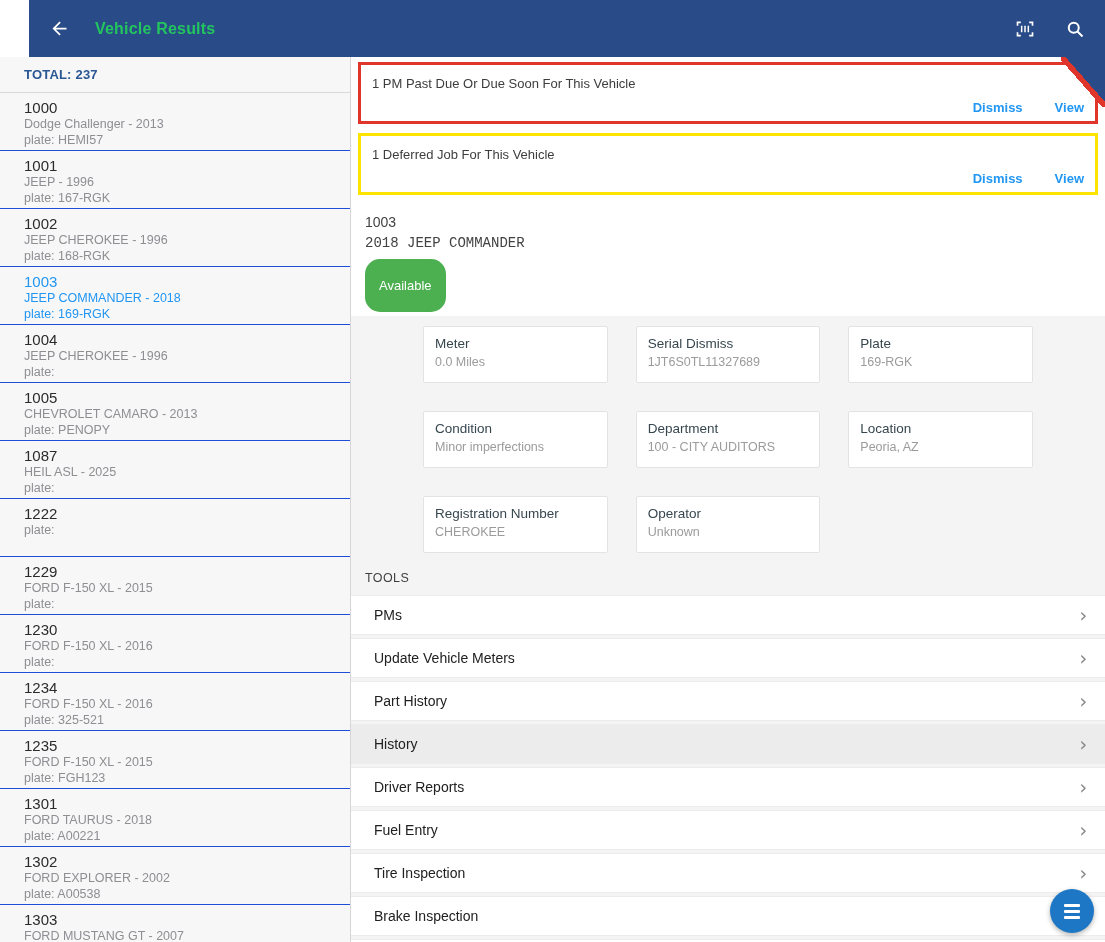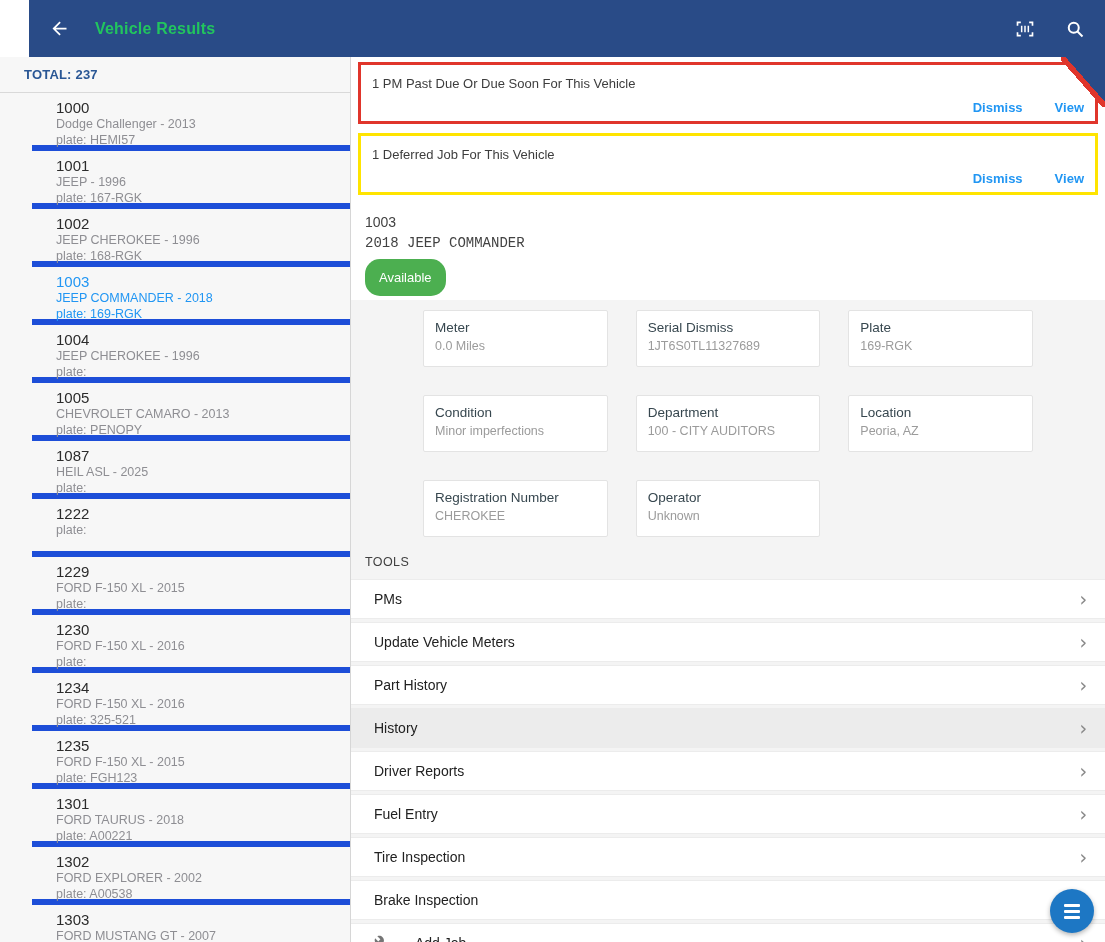--- a/index.html
+++ b/index.html
@@ -18,21 +18,21 @@
   .topbar .spacer{flex:1;}
   .topbar .tb-icon{width:24px;height:24px;display:flex;align-items:center;justify-content:center;cursor:pointer;}
   .topbar .tb-icon + .tb-icon{margin-left:26px;}
 
   .content{display:flex;height:885px;}
 
   
   .sidebar{width:351px;background:#f7f7f7;border-right:1px solid #d6d6d6;overflow:hidden;flex-shrink:0;}
   .total-row{height:36px;display:flex;align-items:center;padding:0 24px;font-size:13px;font-weight:bold;
              color:var(--total-blue);border-bottom:1px solid #d9d9d9;letter-spacing:.2px;}
-  .v-item{padding:6px 24px 2px;border-bottom:6px solid #1d4ed8;height:58px;cursor:pointer;margin-left:32px;}
+  .v-item{padding:6px 24px 2px;border-bottom:1px solid #1d4ed8;height:58px;cursor:pointer;}
   .v-id{font-size:15px;line-height:17px;color:#2b2b2b;}
   .v-sub{font-size:12.5px;line-height:16px;color:#8e8e93;}
   .v-item.selected .v-id,.v-item.selected .v-sub{color:var(--link-blue);}
 
   
   .main{flex:1;position:relative;background:var(--main-bg);overflow:hidden;}
   .top-white{background:#fff;padding:5px 7px 0;}
 
   .alert{position:relative;background:#fff;border:3px solid;margin-bottom:9px;padding:11px 11px 6px;}
   .alert.red{border-color:var(--alert-red);}
@@ -41,21 +41,21 @@
   .alert-actions{display:flex;justify-content:flex-end;gap:32px;margin-top:9px;}
   .alert-link{font-size:13px;font-weight:bold;color:var(--link-blue);cursor:pointer;text-decoration:none;}
 
   .corner-fold{position:absolute;top:-8px;right:-10px;width:44px;height:50px;z-index:6;pointer-events:none;
     background:linear-gradient(to bottom left,var(--header-bg) 45%,var(--alert-red) 45%,var(--alert-red) 53%,rgba(0,0,0,0) 53%);}
 
   .vehicle-head{padding:10px 7px 4px;}
   .vh-id{font-size:14px;color:#424242;}
   .vh-name{font-size:14px;color:#424242;margin-top:5px;font-family:Liberation Mono, monospace;}
   .vh-badge{display:inline-block;margin-top:8px;background:var(--badge-green);color:#fff;font-size:13px;
-            padding:11px 14px;border-radius:15px;}
+            padding:19px 14px;border-radius:15px;}
 
   .info-grid{display:grid;grid-template-columns:repeat(3,1fr);column-gap:36px;row-gap:20px;
              padding:10px 72px 0;gap:28px;}
   .info-card{background:#fff;border:1px solid #e3e3e3;border-radius:2px;padding:8px 11px;min-height:57px;}
   .ic-label{font-size:13.5px;color:#37474f;line-height:17px;}
   .ic-value{font-size:12.5px;color:#9b9b9b;margin-top:3px;line-height:15px;}
 
   .section-label{margin:18px 0 10px 14px;font-size:12.5px;color:#3f3f3f;letter-spacing:.4px;}
 
   .tool-row{height:40px;background:#fff;display:flex;align-items:center;padding:0 18px 0 23px;

